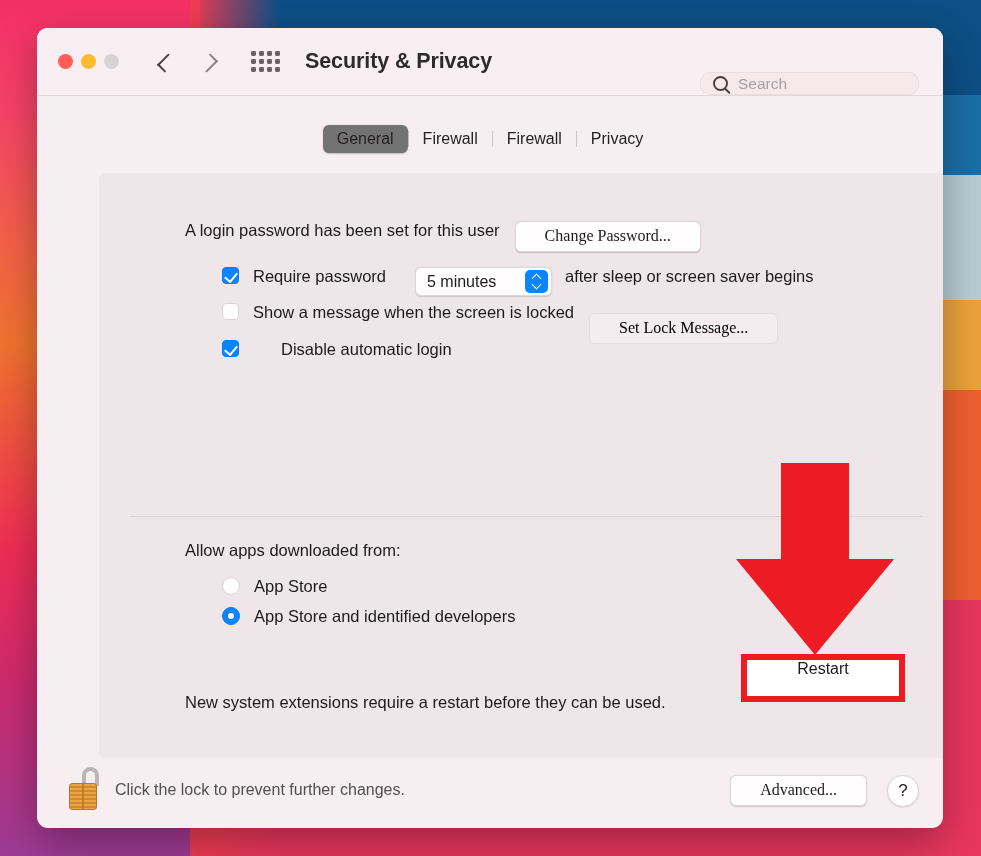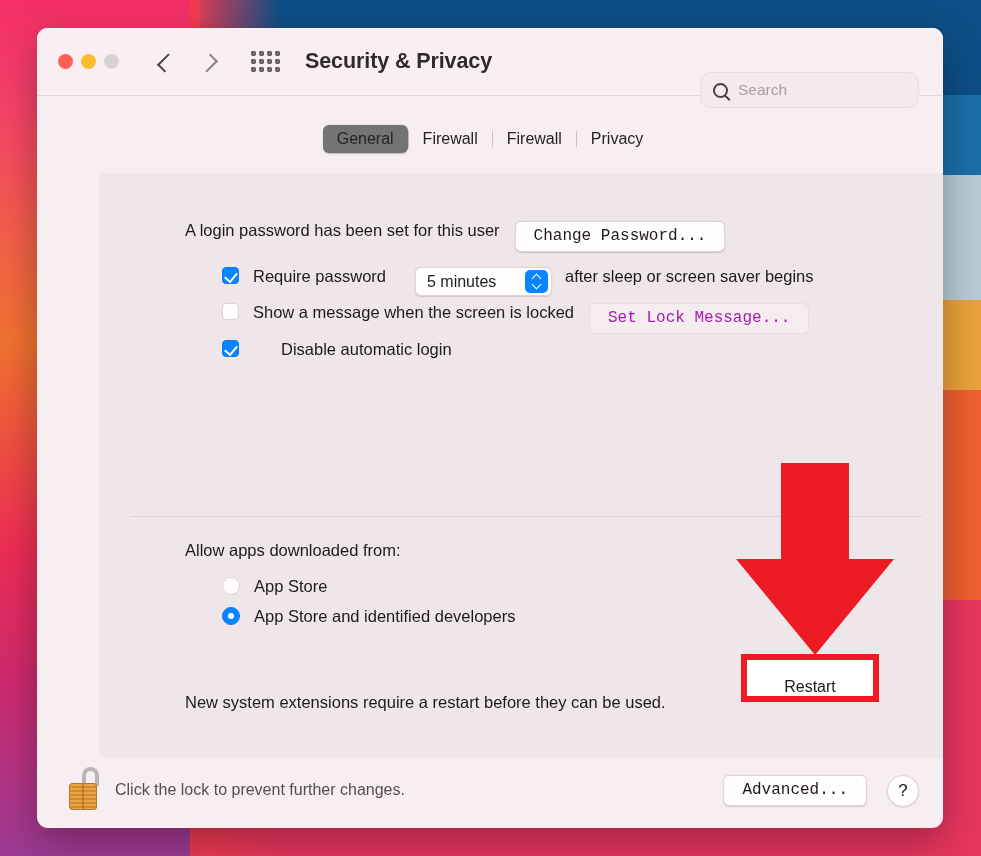--- a/index.html
+++ b/index.html
@@ -115,21 +115,21 @@
     font-weight: bold;
     color: #2e2a2c;
     letter-spacing: -0.1px;
   }
 
   #search {
     position: absolute;
     right: 24px;
     top: 44px;
     width: 219px;
-    height: 36px;
+    height: 23px;
     border-radius: 10px;
     background: #f5e9ec;
     border: 1px solid #e8dde0;
     display: flex;
     align-items: center;
     padding-left: 12px;
   }
   .mag {
     width: 15px; height: 15px;
     border: 2px solid #464042;
@@ -198,26 +198,26 @@
     font-size: 16.5px;
     color: #1e1a1c;
     white-space: nowrap;
   }
   .btn {
     background: #fffdfe;
     border: 1px solid #e0d6d9;
     border-radius: 6px;
     font-size: 16px;
     color: #1e1a1c;
-    padding: 5px 18px 6px;
+    padding: 5px 29px 6px;
     box-shadow: 0 0.5px 1.2px rgba(0,0,0,0.17);
     white-space: nowrap;
-    font-family: Liberation Mono, monospace;
-  }
-  .btn.disabled { color: #a21caf; box-shadow: none; background: #f4ecee; border-color: #e6dde0; }
+    font-family: Liberation Serif, serif;
+  }
+  .btn.disabled { color: #000000; box-shadow: none; background: #f4ecee; border-color: #e6dde0; margin-top: 10px; }
 
   
   .cb {
     width: 17px; height: 17px;
     border-radius: 4px;
     flex: none;
     position: relative;
   }
   .cb.on { background: #0a84ff; border: 1px solid #0a7bee; }
   .cb.on::after {
@@ -383,25 +383,25 @@
   #arrow .head {
     position: absolute;
     left: 0; top: 96px;
     width: 158px; height: 96px;
     background: #ed1c24;
     clip-path: polygon(0 0, 100% 0, 50% 100%);
   }
   #highlight {
     position: absolute;
     left: 741px; top: 654px;
-    width: 138px; height: 48px;
+    width: 164px; height: 48px;
     border: 6px solid #ed1c24;
     background: #fff;
     display: flex;
-    align-items: flex-end;
+    align-items: flex-start;
     justify-content: center;
   }
   #highlight .lbl {
     font-size: 16px;
     color: #1e1a1c;
   }
 </style>
 </head>
 <body>
 

